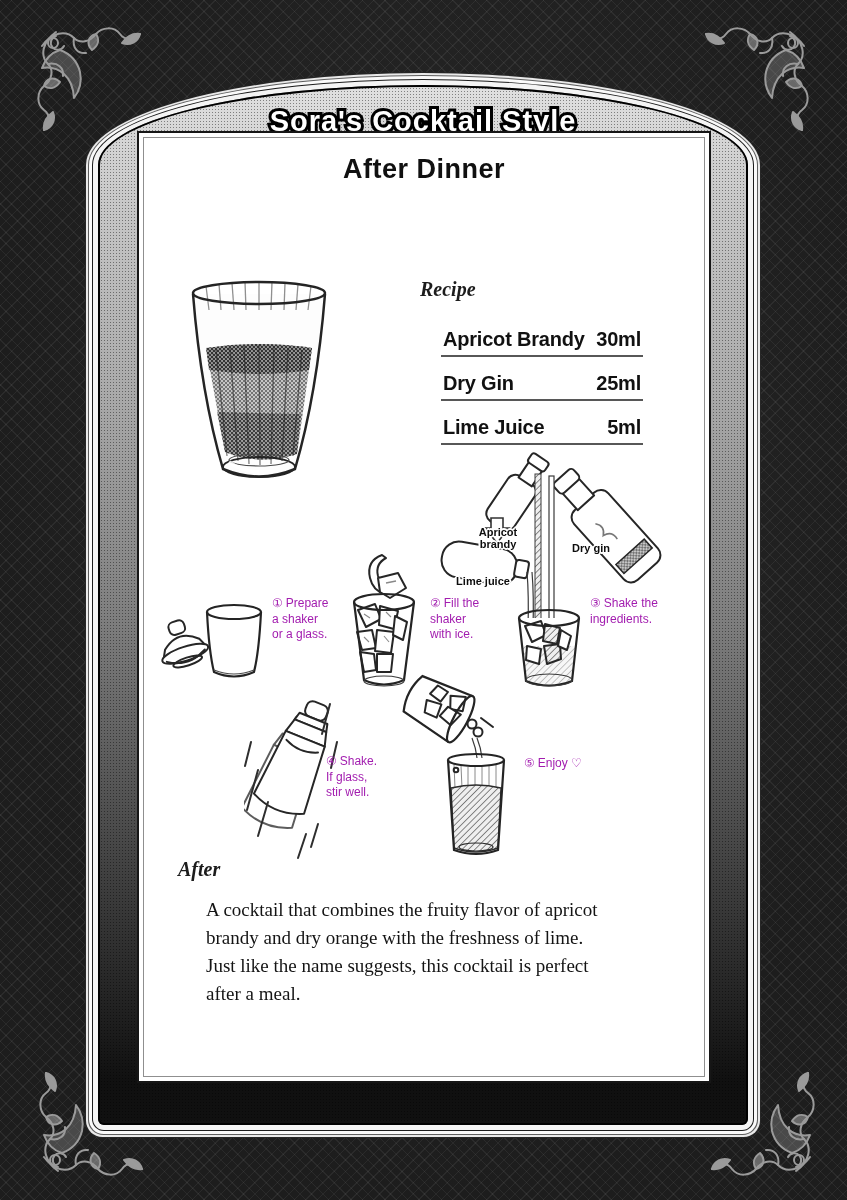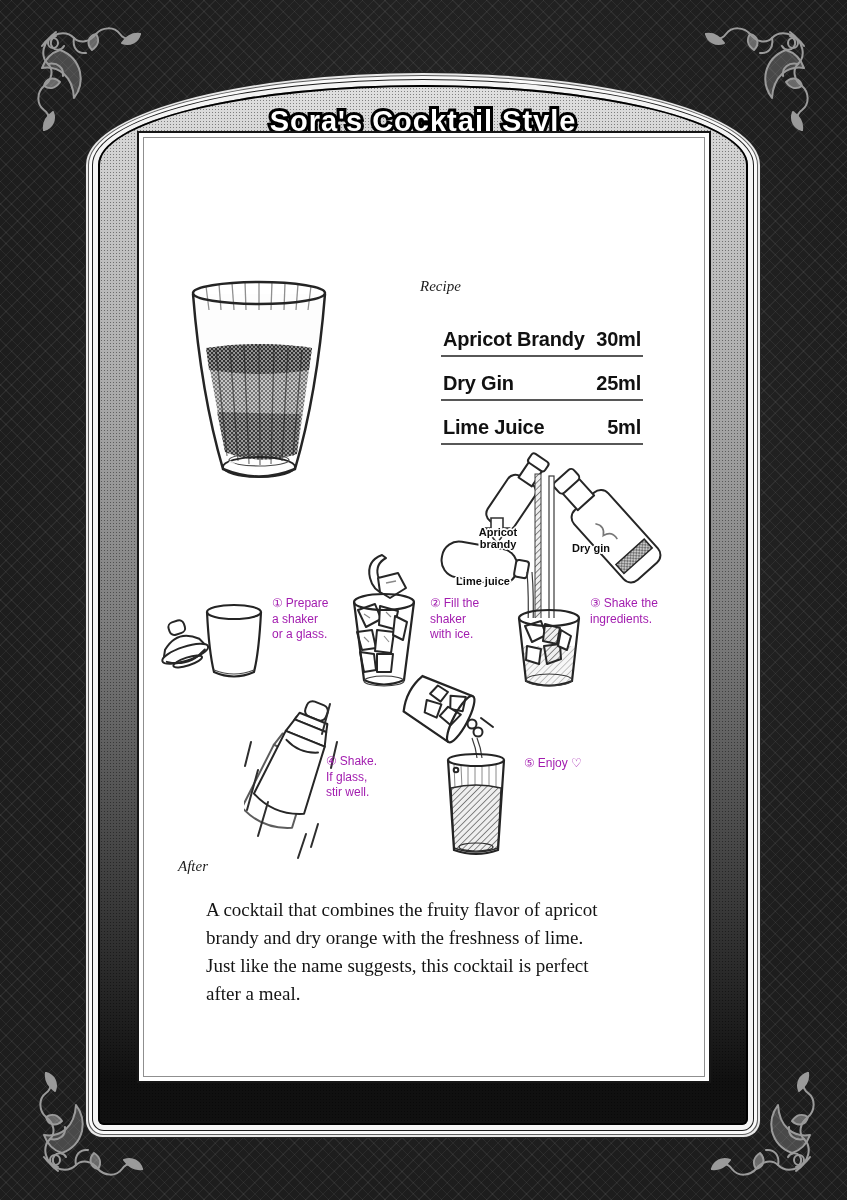--- a/index.html
+++ b/index.html
@@ -36,21 +36,21 @@
 
   
   .panel{position:absolute;left:143px;top:137px;width:560px;height:938px;background:#fff;
     border:1px solid #8f8f8f;
     box-shadow:0 0 0 4px #fff, 0 0 0 6px #161616;}
 
   .cocktail-name{position:absolute;left:0;top:16px;width:100%;text-align:center;
     font-size:27px;font-weight:bold;color:#101010;letter-spacing:.5px;}
 
   .script-label{position:absolute;font-family:"Liberation Serif",serif;font-style:italic;
-    font-size:15px;color:#1c1c1c;}
+    font-size:20px;color:#1c1c1c;font-weight:bold;}
 
   .ingredients{position:absolute;left:297px;top:190px;width:202px;}
   .ing-row{display:flex;justify-content:space-between;align-items:baseline;
     border-bottom:2px solid #575757;padding:0 2px 4px 2px;margin-bottom:15px;
     font-size:20px;font-weight:bold;color:#111;letter-spacing:-.2px;}
 
   .step-text{position:absolute;font-size:12px;line-height:1.3;color:#a21caf;}
   .stepnum{margin-right:3px;}
   .pre{white-space:pre-line;}
 
@@ -152,20 +152,21 @@
   </svg>
 
   <div class="frame">
     <svg class="title-banner">
       <text x="50%" y="36" text-anchor="middle" font-family="Liberation Sans, sans-serif" font-size="29" font-weight="bold" letter-spacing="1" fill="#ffffff" stroke="#000000" stroke-width="6" paint-order="stroke">Sora's Cocktail Style</text>
     </svg>
   </div>
 
   <div class="panel">
 
+    <div class="cocktail-name">After Dinner</div>
 
     <svg class="abs" style="left:35px;top:126px" width="160" height="230" viewBox="0 0 160 230">
       <path d="M14,30 Q22,130 44,205 Q80,220 116,205 Q138,130 146,30 Z" fill="#fdfdfd"></path>
       <path d="M27,84 Q80,76 133,84 L118,190 Q80,202 46,188 Z" fill="url(#htMid)"></path>
       <path d="M27,84 Q80,76 133,84 L130,106 Q80,114 30,106 Z" fill="url(#htDark)"></path>
       <path d="M38,148 L122,150 L118,190 Q80,202 46,188 Z" fill="url(#htDark)" opacity=".85"></path>
       <g stroke="#8f8f8f" stroke-width="1.3">
         <line x1="27" y1="22" x2="30" y2="46"></line>
           <line x1="40" y1="20" x2="42" y2="46"></line>
         <line x1="53" y1="19" x2="55" y2="46"></line>

